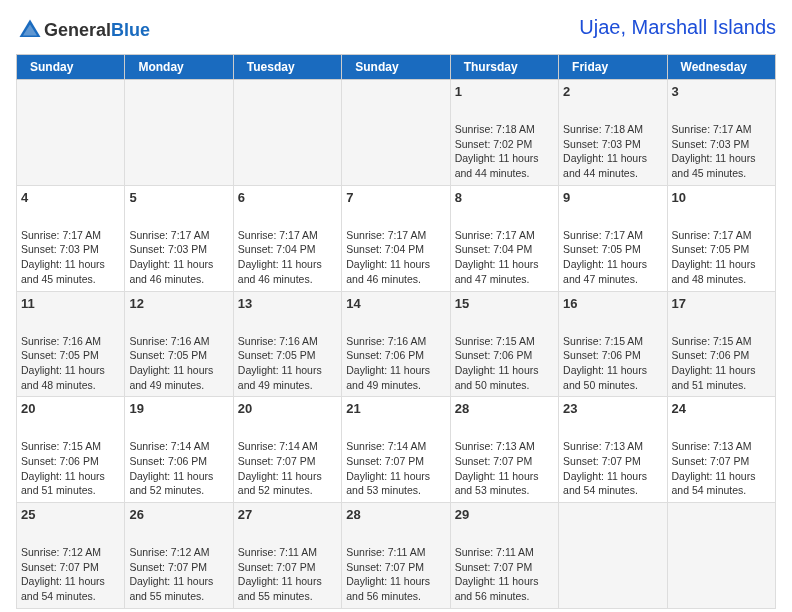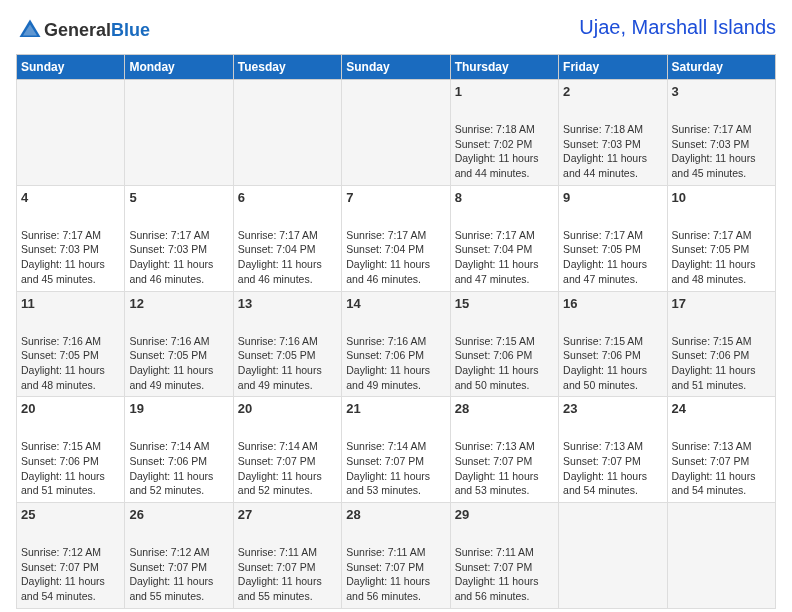--- a/index.html
+++ b/index.html
@@ -41,21 +41,21 @@
       border-collapse: collapse;
       table-layout: fixed;
     }
     thead tr {
       background-color: #1a6bbf;
     }
     thead th {
       color: #fff;
       font-size: 12px;
       font-weight: bold;
-      padding: 5px 4px;
+      padding: 5px 13px;
       text-align: left;
       border: 1px solid #ccc;
       margin-left: 48px;
     }
     tbody tr {
       background-color: #fff;
     }
     tbody tr:nth-child(odd) {
       background-color: #f5f5f5;
     }
@@ -100,21 +100,21 @@
 
 <table>
   <thead>
     <tr>
     <th>Sunday</th>
         <th>Monday</th>
         <th>Tuesday</th>
         <th>Sunday</th>
         <th>Thursday</th>
         <th>Friday</th>
-        <th>Saturday</th>
+        <th>Wednesday</th>
       </tr>
   </thead>
   <tbody id="calendar-body">
   <tr>
         <td></td>
         <td></td>
         <td></td>
         <td></td>
         <td>
           <div class="day-number">1</div>

